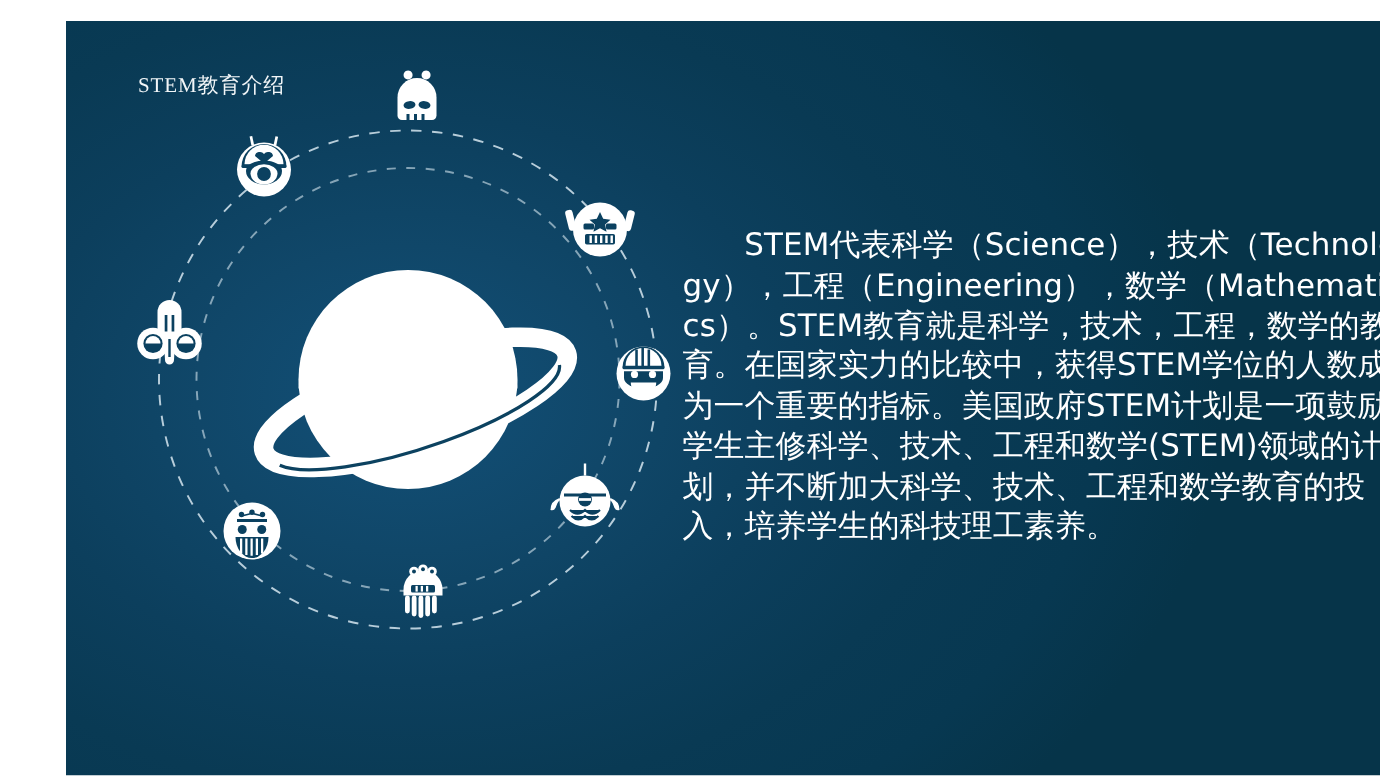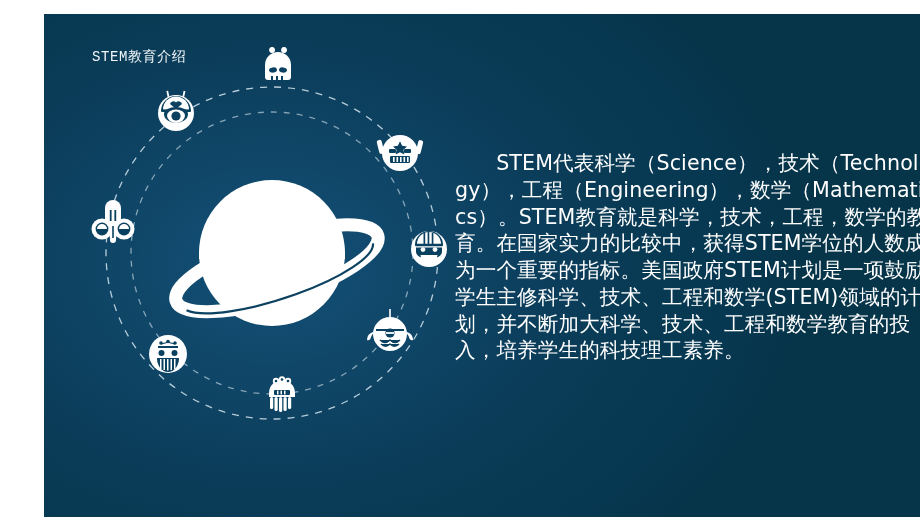--- a/index.html
+++ b/index.html
@@ -44,21 +44,21 @@
 
   
   #title {
     position: absolute;
     left: 48px;
     top: 34px;
     font-size: 14px;
     color: #f2f6f8;
     letter-spacing: 0.6px;
     white-space: nowrap;
-    font-family: Liberation Mono, monospace;
+    font-family: Liberation Serif, serif;
     text-align: right;
   }
 
   
   #body-text {
     position: absolute;
     left: 411px;
     top: 136px;
     width: 480px;
     font-size: 20.6px;

